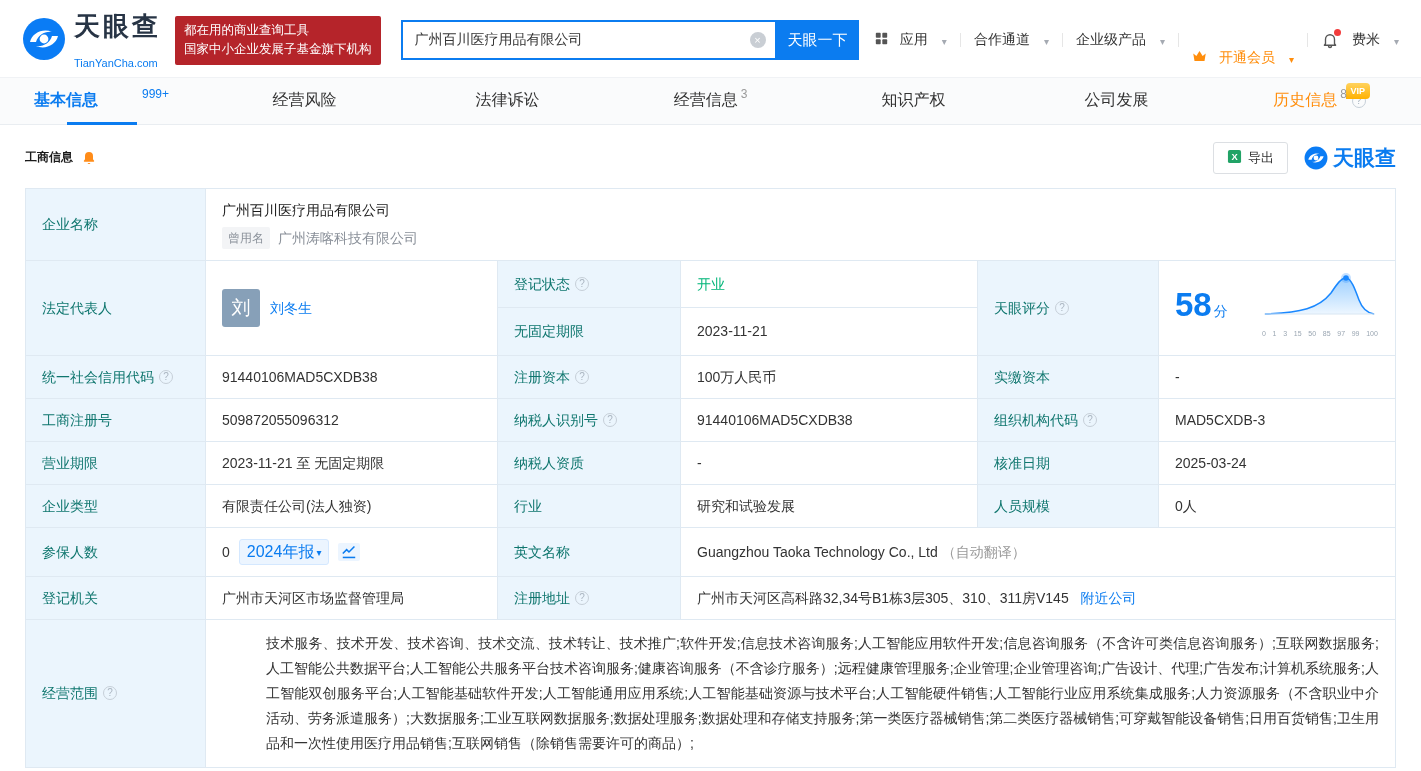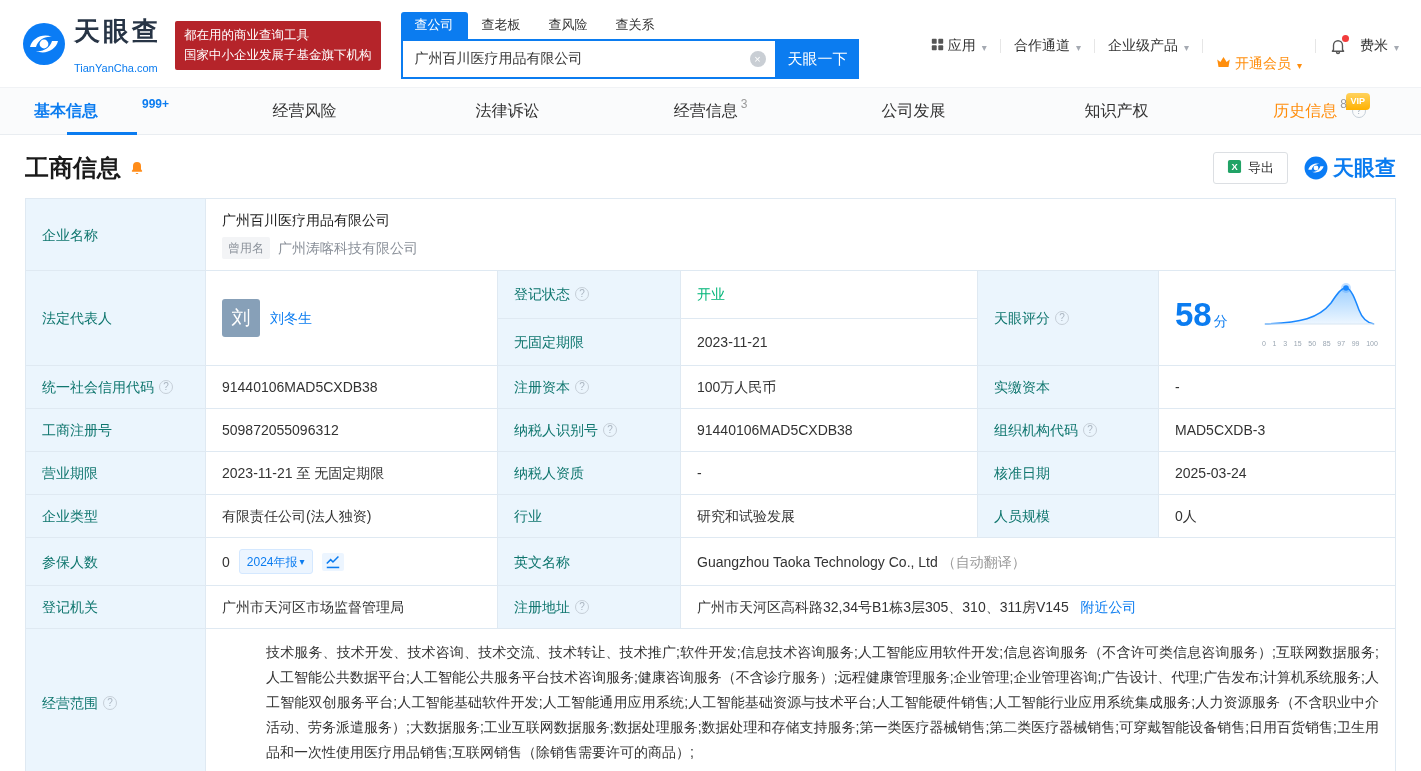--- a/index.html
+++ b/index.html
@@ -27,46 +27,46 @@
   .search-row{display:flex; height:40px;}
   .search-box{flex:1; border:2px solid var(--primary); background:#fff; display:flex; align-items:center; position:relative;}
   .search-input{flex:1; border:none; outline:none; font-size:14px; color:#333; padding:0 30px 0 12px;
                 font-family:"Liberation Sans","DejaVu Sans",sans-serif; background:transparent;}
   .clear-icon{position:absolute; right:9px; width:16px; height:16px; border-radius:50%;
               background:#c9ced4; color:#fff; font-size:11px; line-height:16px; text-align:center; cursor:pointer;}
   .clear-icon::before{content:"×";}
   .search-btn{width:82px; background:var(--primary); color:#fff; border:none; font-size:15px;
               cursor:pointer; font-family:inherit;}
   .top-nav{margin-left:auto; display:flex; align-items:center; gap:13px; font-size:14px; white-space:nowrap;}
-  .nav-item{display:flex; align-items:center; gap:4px; cursor:pointer; color:#333;}
+  .nav-item{display:flex; align-items:center; gap:12px; cursor:pointer; color:#333;}
   .nav-item.vip{color:var(--orange);margin-top:36px;}
   .caret::before{content:"▾"; color:#a5aab2; font-size:10px; margin-left:2px;}
   .caret.orange::before{color:var(--orange);}
   .divider{width:1px; height:14px; background:#e6e6e6;}
   .bell-wrap{position:relative; display:flex; cursor:pointer;}
   .bell-dot{position:absolute; top:-2px; right:-2px; width:7px; height:7px; border-radius:50%; background:#f23c3c;}
   
   .tabstrip{display:flex; height:48px; background:#fafbfc; border-top:1px solid #f0f2f5; border-bottom:1px solid #e9edf1;}
   .tab{flex:1; display:flex; align-items:center; justify-content:center; font-size:16px; color:#333;
        position:relative; cursor:pointer;}
   .tab.active{color:var(--primary); font-weight:bold;}
   .tab.active::after{content:""; position:absolute; bottom:-1px; left:50%; transform:translateX(-50%);
        width:70px; height:3px; background:var(--primary);}
   .tab-badge{font-size:12px; color:var(--gray); position:relative; top:-7px; margin-left:3px; font-weight:normal;}
-  .tab-badge.blue{color:var(--primary); font-weight:bold;margin-left:44px;}
+  .tab-badge.blue{color:var(--primary); font-weight:normal;margin-left:44px;}
   .tab.history .tab-label{color:var(--orange);}
   .vip-tag{position:absolute; top:5px; left:calc(50% + 26px); background:linear-gradient(180deg,#ffd25e,#ffb100);
        color:#fff; font-size:9px; font-weight:bold; padding:3px 5px; border-radius:4px 4px 4px 0; line-height:1.2;}
   .help{width:14px; height:14px; border:1px solid #c6cfd8; border-radius:50%; color:#aab5c0;
         font-size:10px; line-height:12px; text-align:center; display:inline-block; margin-left:5px;
         font-style:normal; flex:none; cursor:pointer;}
   .help::before{content:"?";}
   
   .section-head{display:flex; align-items:center; padding:17px 25px 12px;}
-  .section-title{font-size:24px; font-weight:bold; color:#1a1a1a;text-align:center;}
+  .section-title{font-size:12px; font-weight:bold; color:#1a1a1a;text-align:center;}
   .bell-orange{margin-left:8px; display:flex; cursor:pointer;}
   .head-right{margin-left:auto; display:flex; align-items:center; gap:16px;}
   .export-btn{display:flex; align-items:center; gap:6px; border:1px solid #dcdfe3; background:#fff;
       border-radius:3px; padding:6px 13px; font-size:13px; color:#333; cursor:pointer; font-family:inherit;}
   .watermark{display:flex; align-items:center; gap:5px; color:var(--primary); font-size:21px; font-weight:bold;}
   
   .info-table{width:1371px; margin:2px 25px 0; border-collapse:collapse; table-layout:fixed;}
   .info-table td{border:1px solid var(--border); padding:11px 16px; font-size:14px; color:#333;
       vertical-align:middle; line-height:20px; word-break:break-all;}
   .info-table td.label{background:var(--label_bg); color:#0f766e;}
@@ -81,21 +81,21 @@
       display:flex; align-items:center; justify-content:center; cursor:pointer;}
   .status-open{color:var(--green);}
   .score-wrap{display:flex; align-items:center; justify-content:space-between; gap:10px;}
   .score{color:var(--primary); white-space:nowrap;}
   .score .num{font-size:33px; font-weight:bold;}
   .score .unit{font-size:14px; margin-left:2px;}
   .score-chart{width:118px;}
   .ticks{display:flex; justify-content:space-between; font-size:7px; color:#9aa6b2; padding:0 1px; margin-top:1px;}
   .insured{display:flex; align-items:center; gap:9px;}
   .report-badge{display:flex; align-items:center; background:#ecf5ff; border:1px solid #d4e8ff;
-      color:var(--primary); font-size:12px; padding:1px 7px; border-radius:3px; cursor:pointer;}
+      color:var(--primary); font-size:16px; padding:1px 7px; border-radius:3px; cursor:pointer;}
   .report-badge .caret::before{color:var(--primary);}
   .trend-icon{display:flex; align-items:center; cursor:pointer; background:#ecf5ff; border-radius:2px; padding:2px 3px;}
   .gray{color:var(--gray);}
   .scope-text{line-height:25px; text-align:justify;margin-left:44px;}
 </style>
 </head>
 <body>
 
 <header class="header">
   <div class="logo">
@@ -112,26 +112,20 @@
       <span class="logo-en">TianYanCha.com</span>
     </span>
   </div>
 
   <div class="promo">
     <div>都在用的商业查询工具</div>
     <div>国家中小企业发展子基金旗下机构</div>
   </div>
 
   <div class="search-area">
-    <div class="search-tabs">
-      <span class="stab active">查公司</span>
-      <span class="stab">查老板</span>
-      <span class="stab">查风险</span>
-      <span class="stab">查关系</span>
-    </div>
     <div class="search-row">
       <div class="search-box">
         <input class="search-input" readonly="" value="广州百川医疗用品有限公司" style="">
         <span class="clear-icon"></span>
       </div>
       <button class="search-btn">天眼一下</button>
     </div>
   </div>
 
   <nav class="top-nav">
@@ -191,24 +185,24 @@
     <span class="tab-label">经营风险</span>
   </div>
   <div class="tab">
     <span class="tab-label">法律诉讼</span>
   </div>
   <div class="tab">
     <span class="tab-label">经营信息</span>
     <span class="tab-badge">3</span>
   </div>
   <div class="tab">
+    <span class="tab-label">知识产权</span>
+  </div>
+  <div class="tab">
     <span class="tab-label">公司发展</span>
-  </div>
-  <div class="tab">
-    <span class="tab-label">知识产权</span>
   </div>
   <div class="tab history">
     <span class="vip-tag">VIP</span>
     <span class="tab-label">历史信息</span>
     <span class="tab-badge">8</span>
     <i class="help"></i>
   </div>
 </nav>
 
 <div class="section-head">

